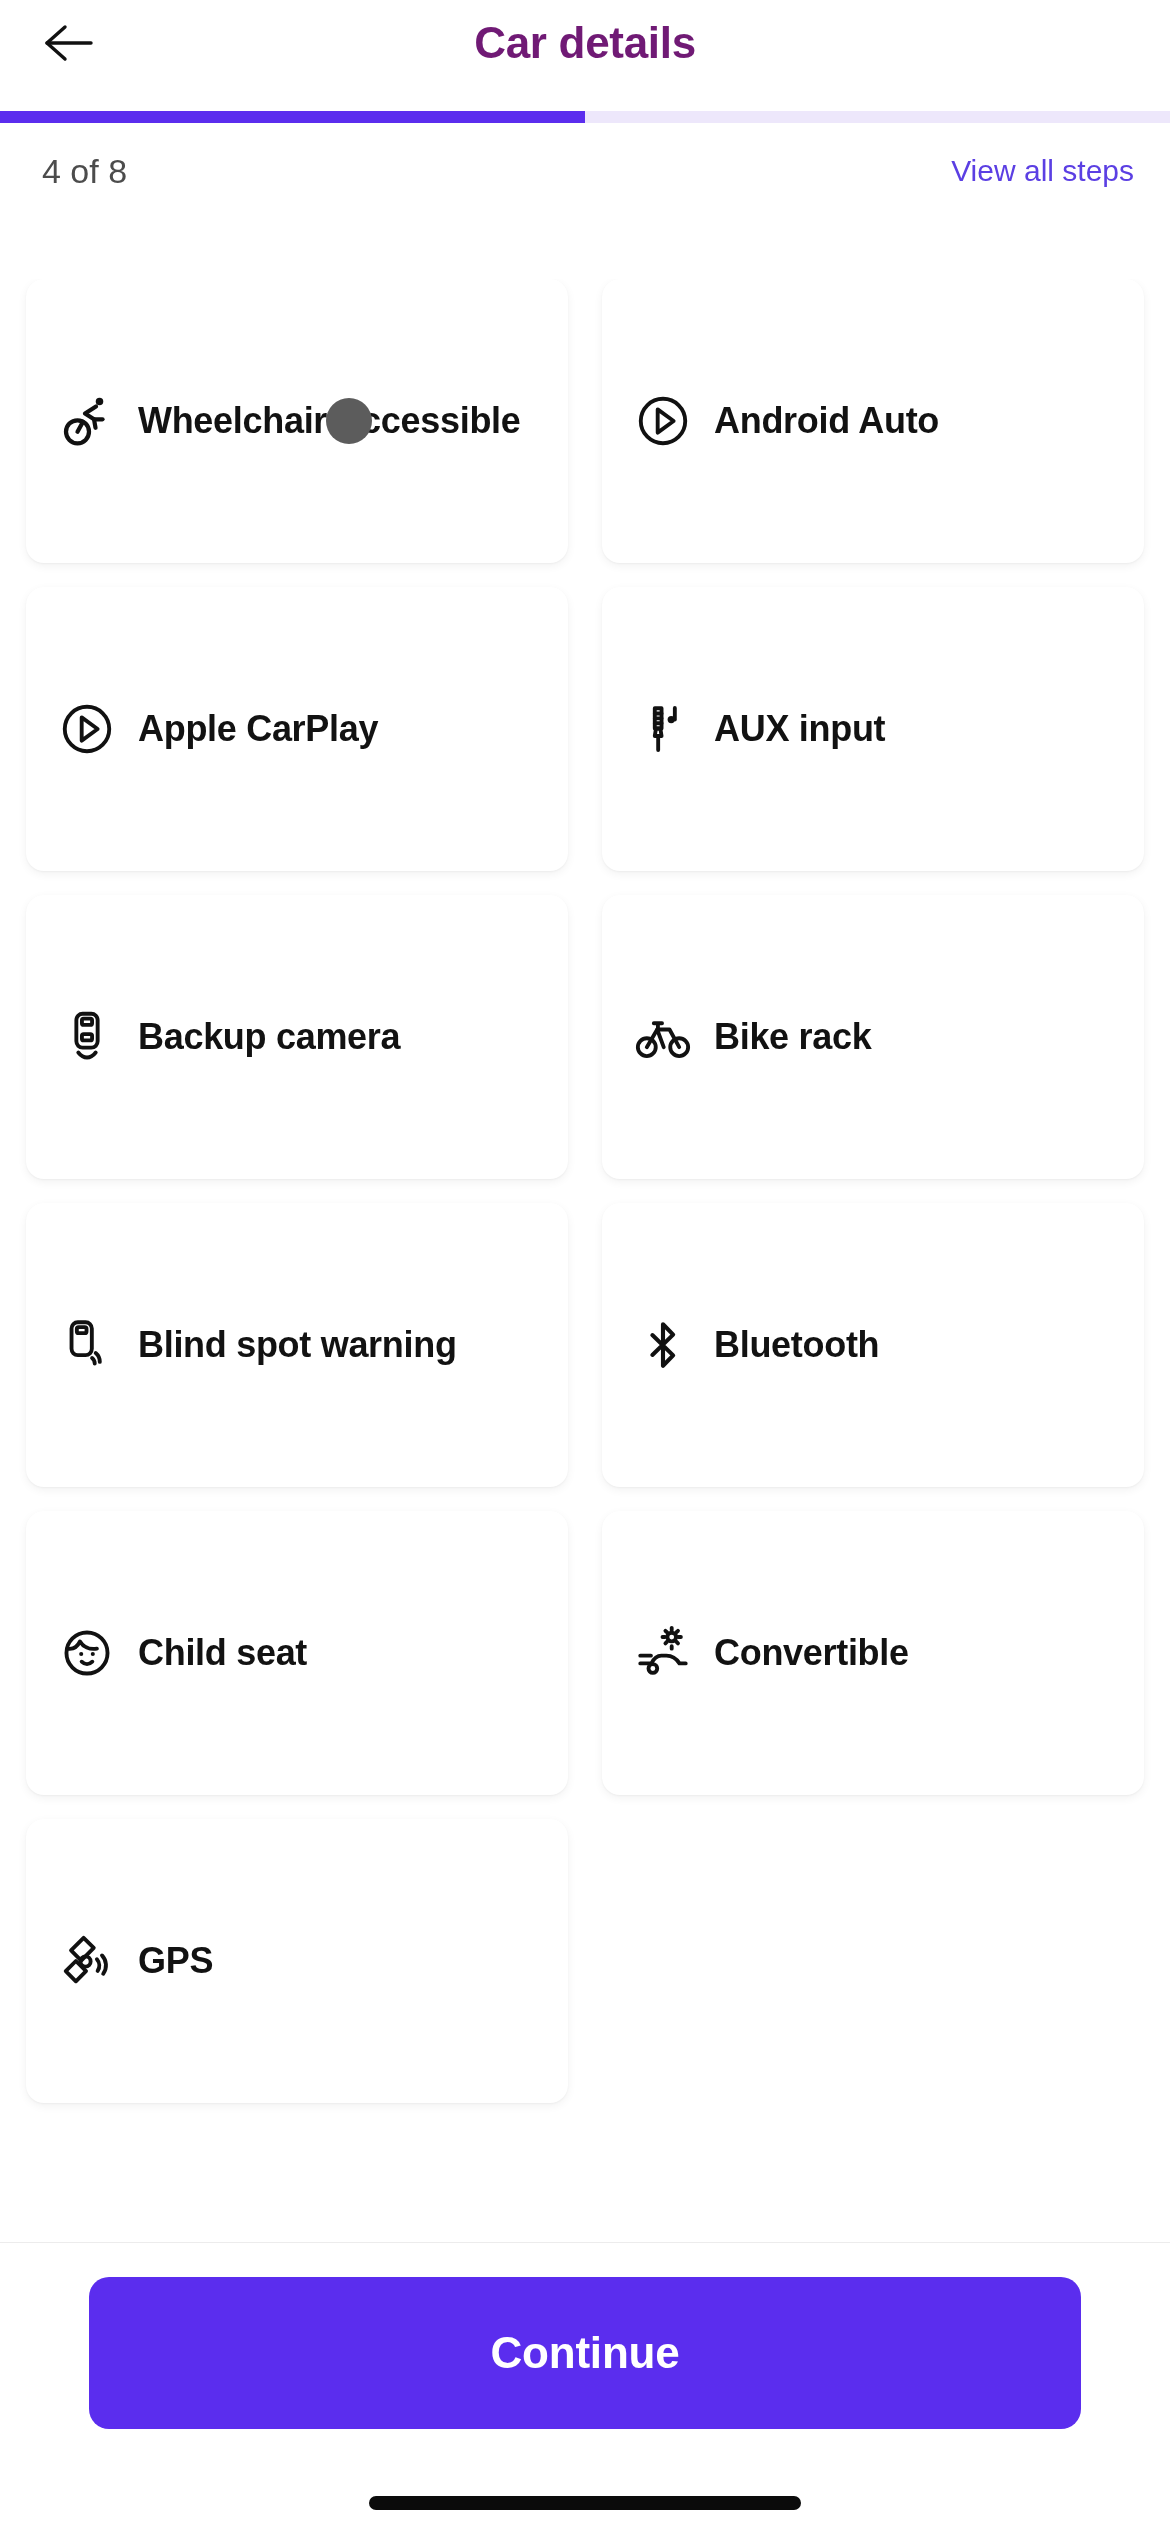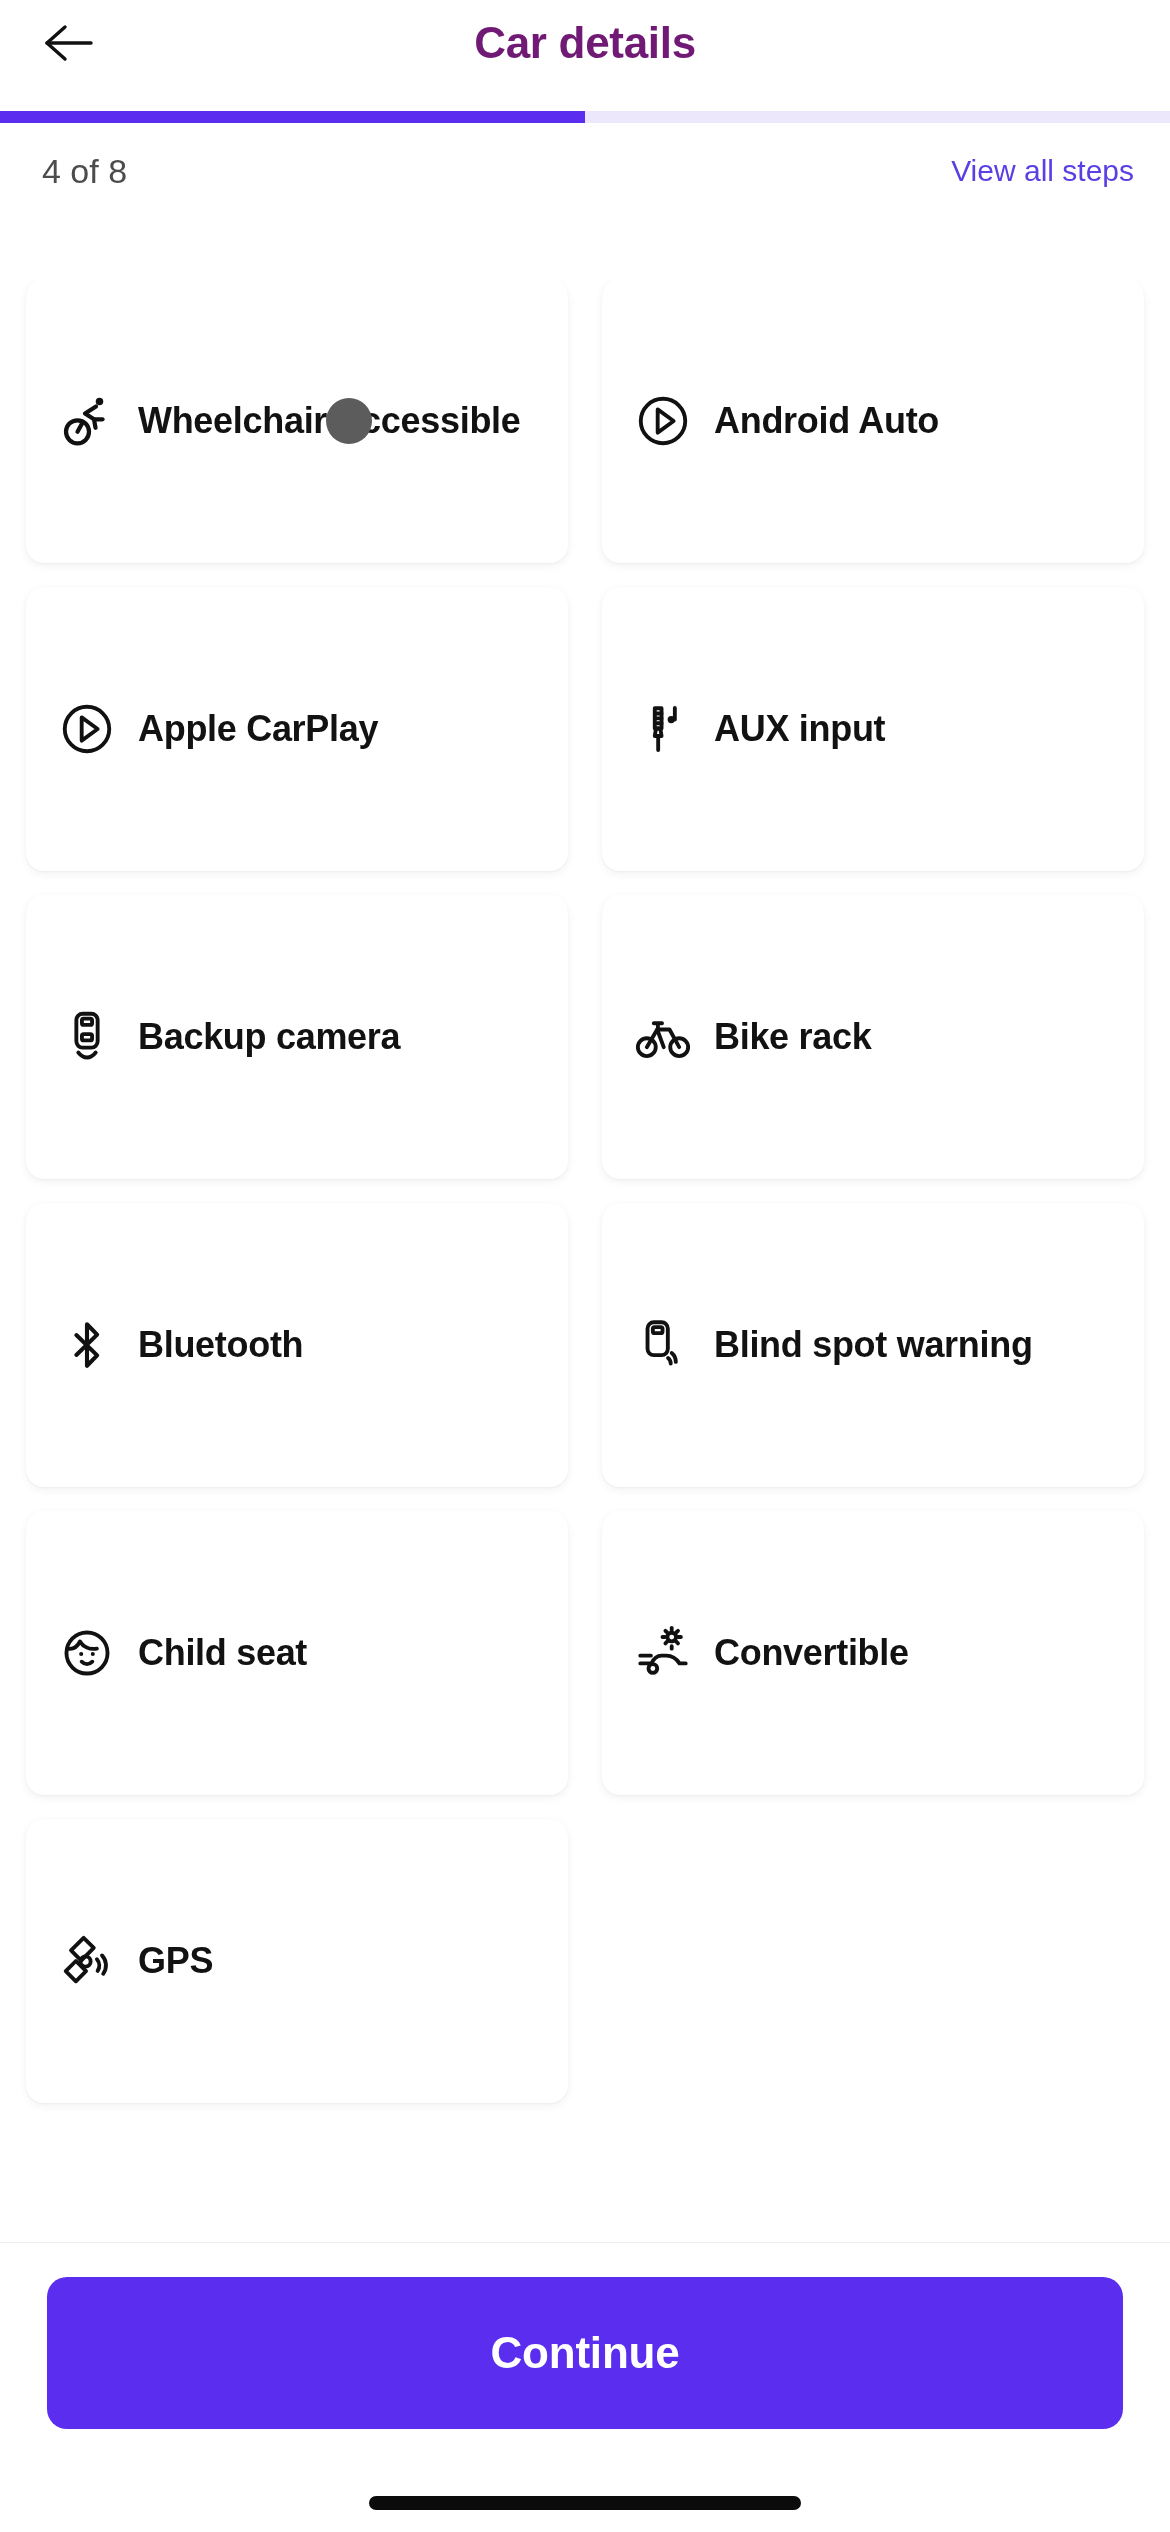--- a/index.html
+++ b/index.html
@@ -186,21 +186,21 @@
     left: 0; right: 0; bottom: 0;
     height: 290px;
     background: #ffffff;
     border-top: 1px solid #ECECEC;
     display: flex;
     flex-direction: column;
     align-items: center;
     padding-top: 34px;
   }
   .cta {
-    width: 1076px;
+    width: 992px;
     height: 152px;
     background: #5B2DEE;
     border: none;
     border-radius: 20px;
     color: #ffffff;
     font-size: 44px;
     font-weight: 700;
     font-family: "Liberation Sans", sans-serif;
     letter-spacing: -0.2px;
     cursor: pointer;
@@ -304,36 +304,36 @@
               <circle cx="18.7" cy="16.2" r="3.7"></circle>
               <path d="M5.3 16.2 9.6 8.9h5.1l4 7.3"></path>
               <path d="M9.6 8.9 12.3 16.2"></path>
               <path d="M8.2 6.3h3.4M9.9 6.3v2.6"></path>
             </svg>
           </span>
           <span class="flabel">Bike rack</span>
         </div>
         <div class="fcard">
           <span class="ficon">
-            <svg viewBox="0 0 24 24" width="58" height="58" fill="none" stroke="#111" stroke-width="1.7" stroke-linecap="round" stroke-linejoin="round">
-              <path d="M7.6 7.9 16.2 16.3 12 20.6V3.4l4.2 4.3-8.6 8.4"></path>
-            </svg>
-          </span>
-          <span class="flabel">Bluetooth</span>
-        </div>
-        <div class="fcard">
-          <span class="ficon">
             <svg viewBox="0 0 24 24" width="58" height="58" fill="none" stroke="#111" stroke-width="1.6" stroke-linecap="round" stroke-linejoin="round">
               <rect x="5.6" y="2.6" width="8.4" height="13.6" rx="2.6"></rect>
               <rect x="7.8" y="4.6" width="4" height="2.5" rx="0.7"></rect>
               <path d="M15.6 15.3c1.1.9 1.7 2.2 1.7 3.7"></path>
               <path d="M14.1 17.4c.7.6 1.1 1.4 1.1 2.3"></path>
             </svg>
           </span>
           <span class="flabel">Blind spot warning</span>
+        </div>
+        <div class="fcard">
+          <span class="ficon">
+            <svg viewBox="0 0 24 24" width="58" height="58" fill="none" stroke="#111" stroke-width="1.7" stroke-linecap="round" stroke-linejoin="round">
+              <path d="M7.6 7.9 16.2 16.3 12 20.6V3.4l4.2 4.3-8.6 8.4"></path>
+            </svg>
+          </span>
+          <span class="flabel">Bluetooth</span>
         </div>
         <div class="fcard">
           <span class="ficon">
             <svg viewBox="0 0 24 24" width="58" height="58" fill="none" stroke="#111" stroke-width="1.6" stroke-linecap="round" stroke-linejoin="round">
               <circle cx="12" cy="12" r="8.5"></circle>
               <path d="M3.9 10.2c2.3.4 4.2-.9 5.2-3 1.3 2.2 3.9 3.5 7 3"></path>
               <circle cx="9.6" cy="12.4" r="0.85" fill="#111" stroke="none"></circle>
               <circle cx="14.4" cy="12.4" r="0.85" fill="#111" stroke="none"></circle>
               <path d="M9.8 15.6c1.3 1.3 3.1 1.3 4.4 0"></path>
             </svg>

